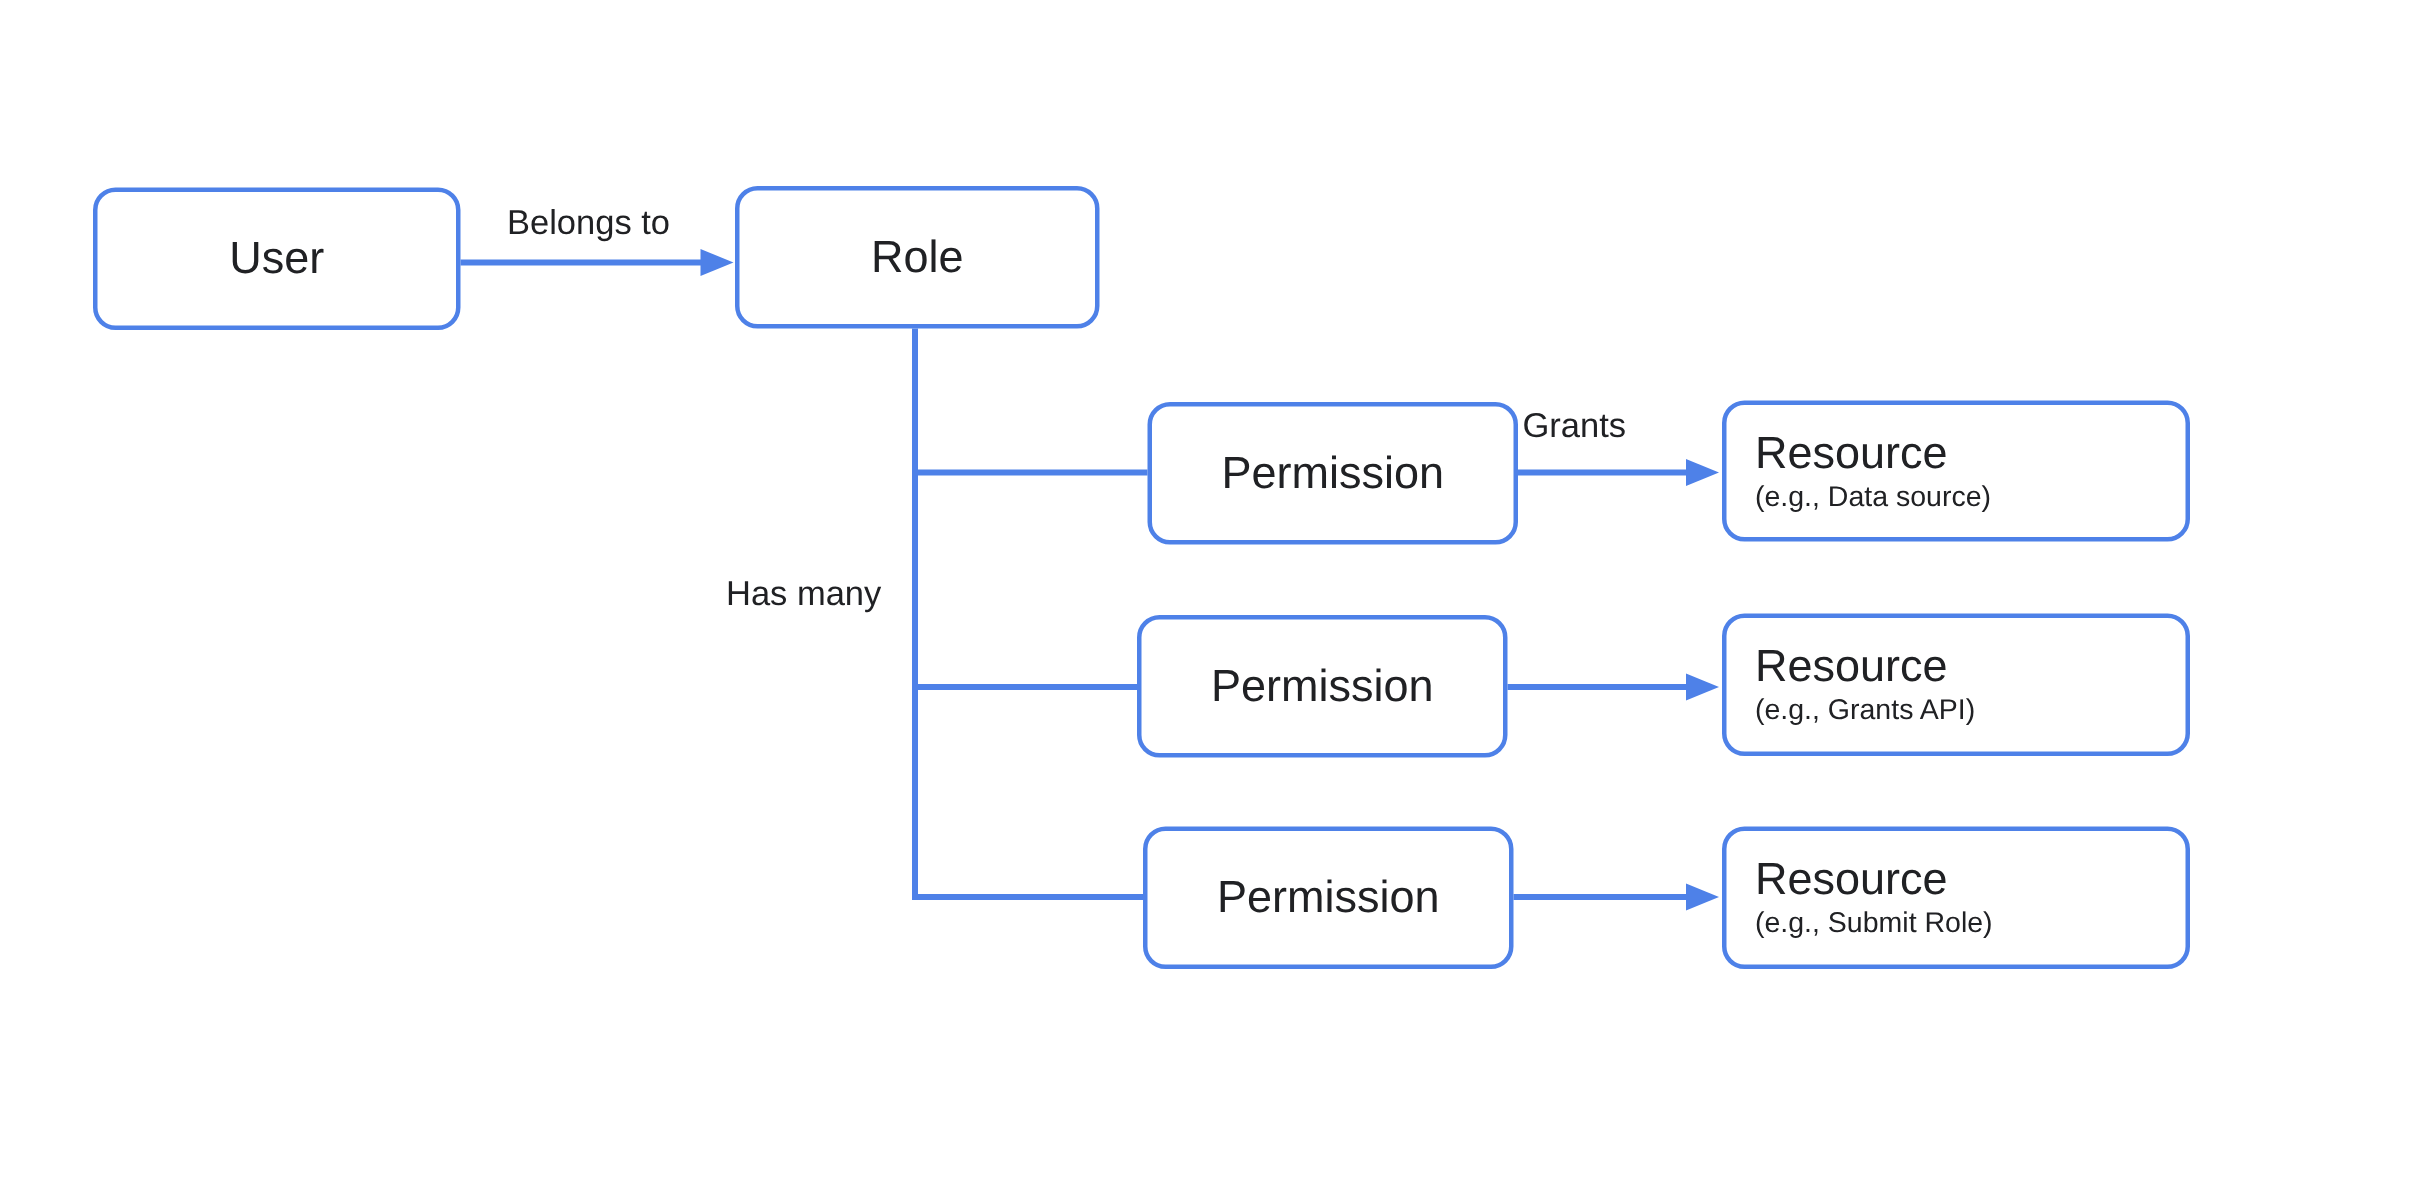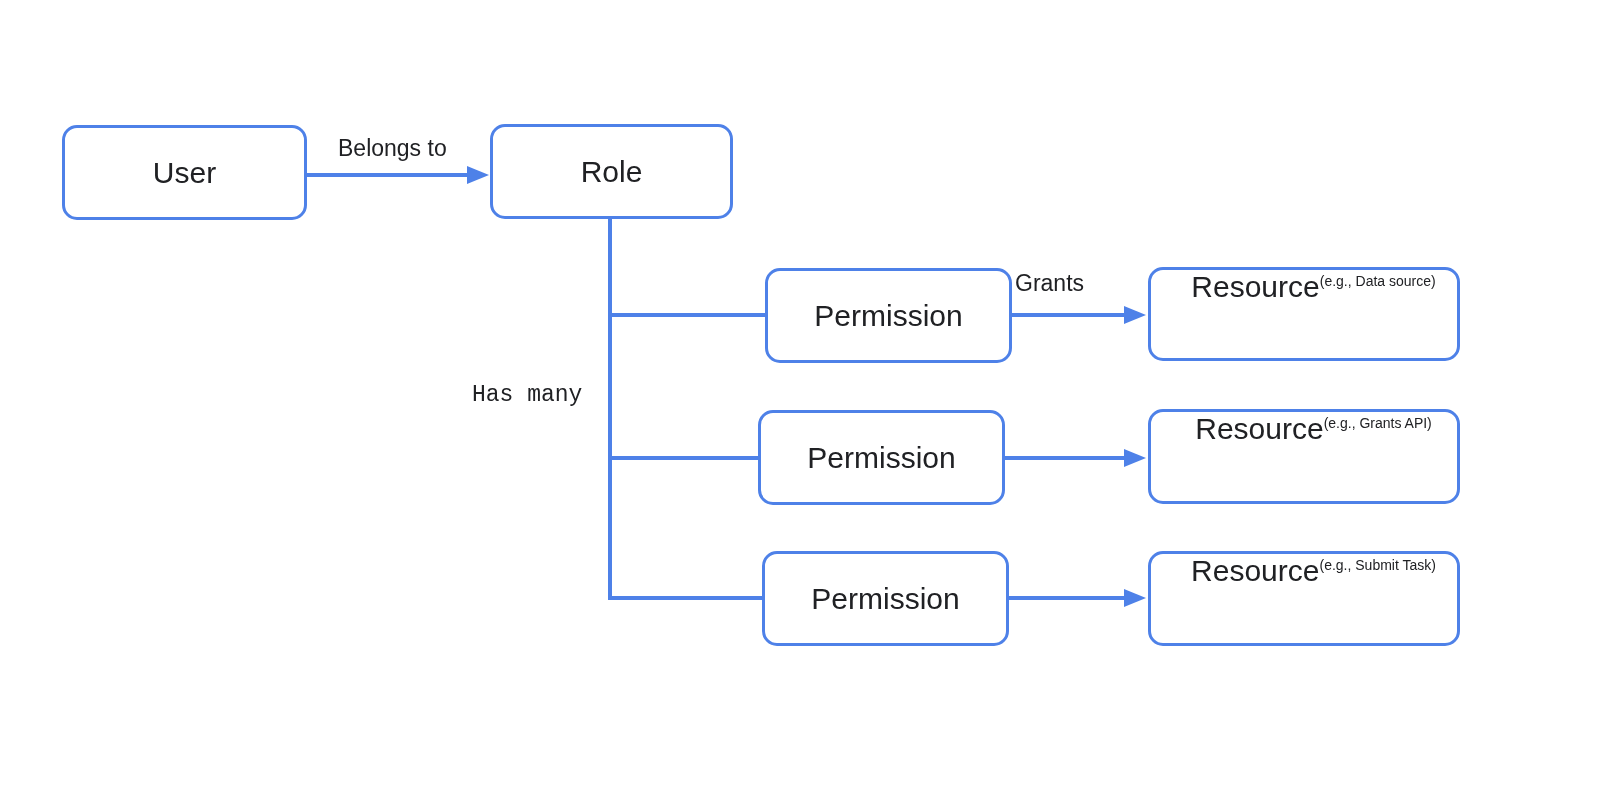--- a/index.html
+++ b/index.html
@@ -24,27 +24,27 @@
     border: 3.5px solid var(--stroke);
     border-radius: 15px;
     display: flex;
     align-items: center;
     justify-content: center;
     font-size: 30px;
     line-height: 34px;
     color: var(--text);
   }
   .box.detail {
-    flex-direction: row;
+    flex-direction: column;
     align-items: flex-start;
     justify-content: center;
     padding-left: 19px;
   }
   .detail .ttl { font-size: 30px; line-height: 34px; }
-  .detail .sub { font-size: 14px; line-height: 23px; }
+  .detail .sub { font-size: 19px; line-height: 23px; }
   .hline { position: absolute; height: 3.5px; background: var(--stroke); }
   .vline { position: absolute; width: 3.5px; background: var(--stroke); }
   .arrowhead {
     position: absolute;
     width: 0; height: 0;
     border-top: 9px solid transparent;
     border-bottom: 9px solid transparent;
     border-left: 22px solid var(--stroke);
   }
   .edge-label {
@@ -74,21 +74,21 @@
   .branch3          { left: 608px; top: 596px; width: 154px; }
   .line-pr1         { left: 1012px; top: 313px; width: 112px; }
   .line-pr2         { left: 1005px; top: 456px; width: 119px; }
   .line-pr3         { left: 1009px; top: 596px; width: 115px; }
   .arrow-pr1        { left: 1124px; top: 306px; }
   .arrow-pr2        { left: 1124px; top: 449px; }
   .arrow-pr3        { left: 1124px; top: 589px; }
 
   
   .label-belongs-to { left: 338px;  top: 135px; }
-  .label-has-many   { left: 472px;  top: 382px; font-family: Liberation Mono, monospace; }
+  .label-has-many   { left: 484px;  top: 382px; }
   .label-grants     { left: 1015px; top: 270px; }
 </style>
 </head>
 <body>
 
 <div class="canvas">
 
   <div class="hline line-user-role"></div>
   <div class="arrowhead arrow-user-role"></div>
 
@@ -129,16 +129,16 @@
   <div class="box detail box-res1">
     <span class="ttl">Resource</span>
     <span class="sub">(e.g., Data source)</span>
   </div>
   <div class="box detail box-res2">
     <span class="ttl">Resource</span>
     <span class="sub">(e.g., Grants API)</span>
   </div>
   <div class="box detail box-res3">
     <span class="ttl">Resource</span>
-    <span class="sub">(e.g., Submit Task)</span>
+    <span class="sub">(e.g., Submit Role)</span>
   </div>
 
 </div>
 
 </body></html>

